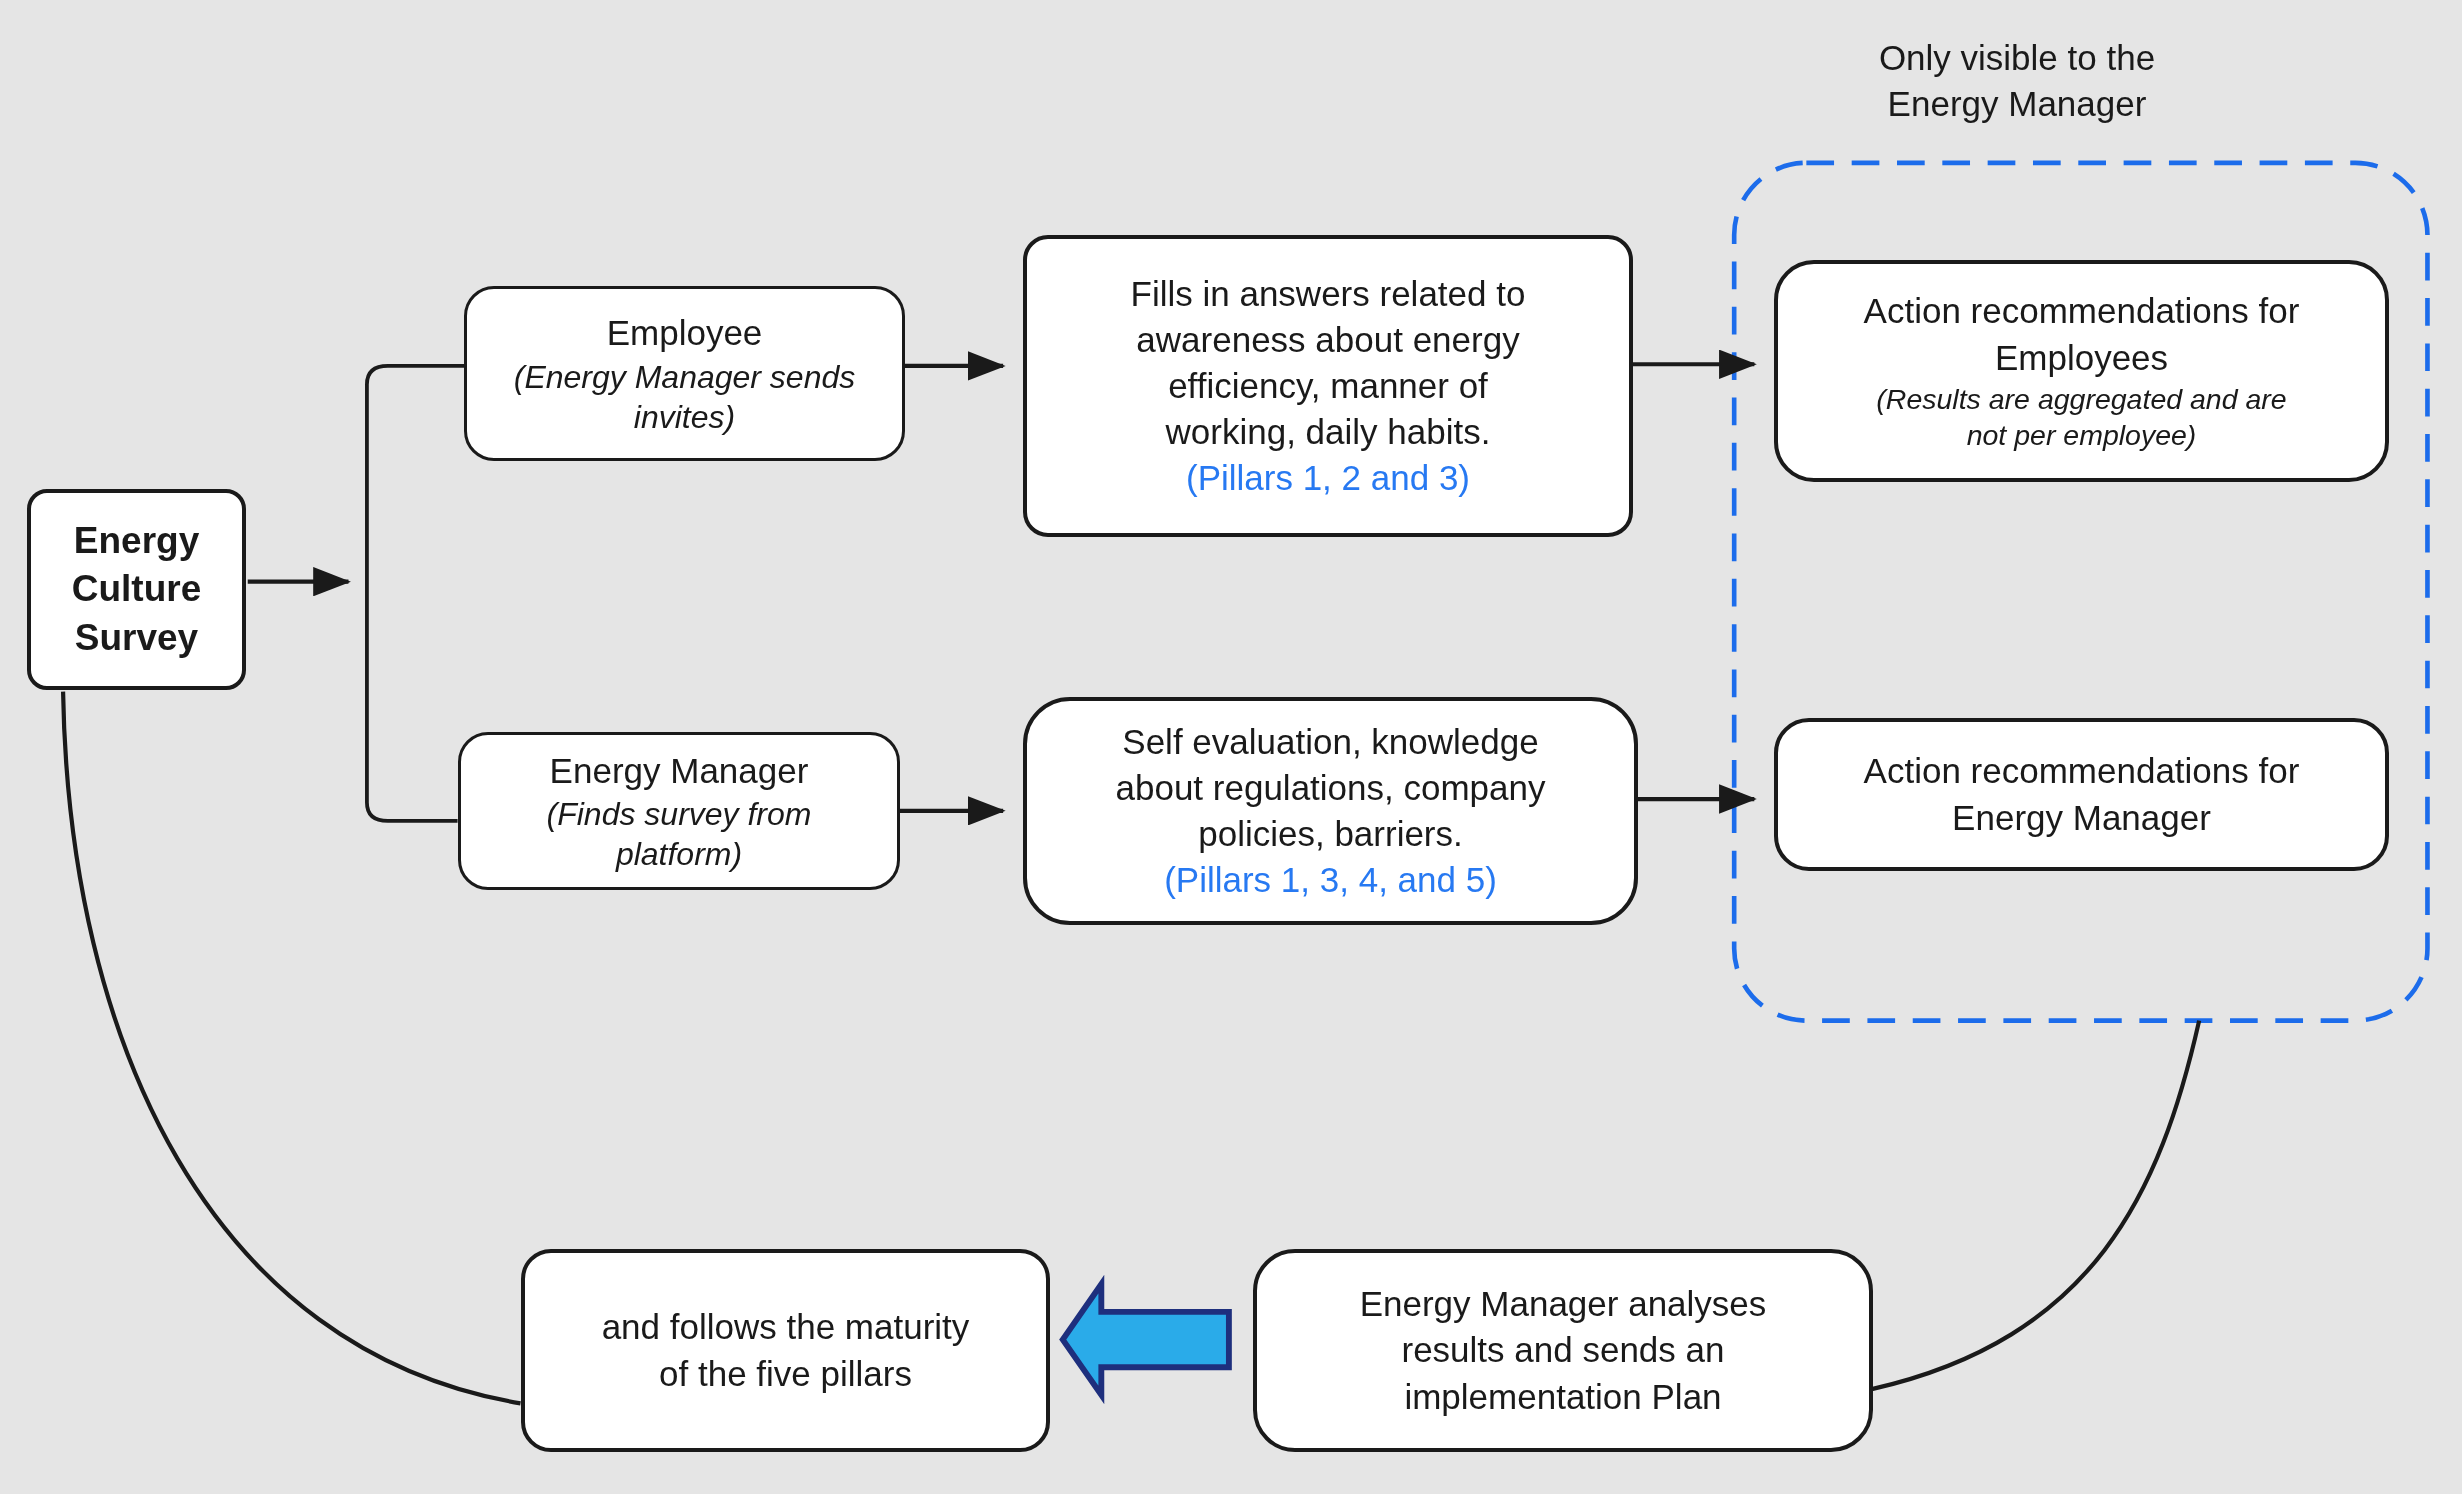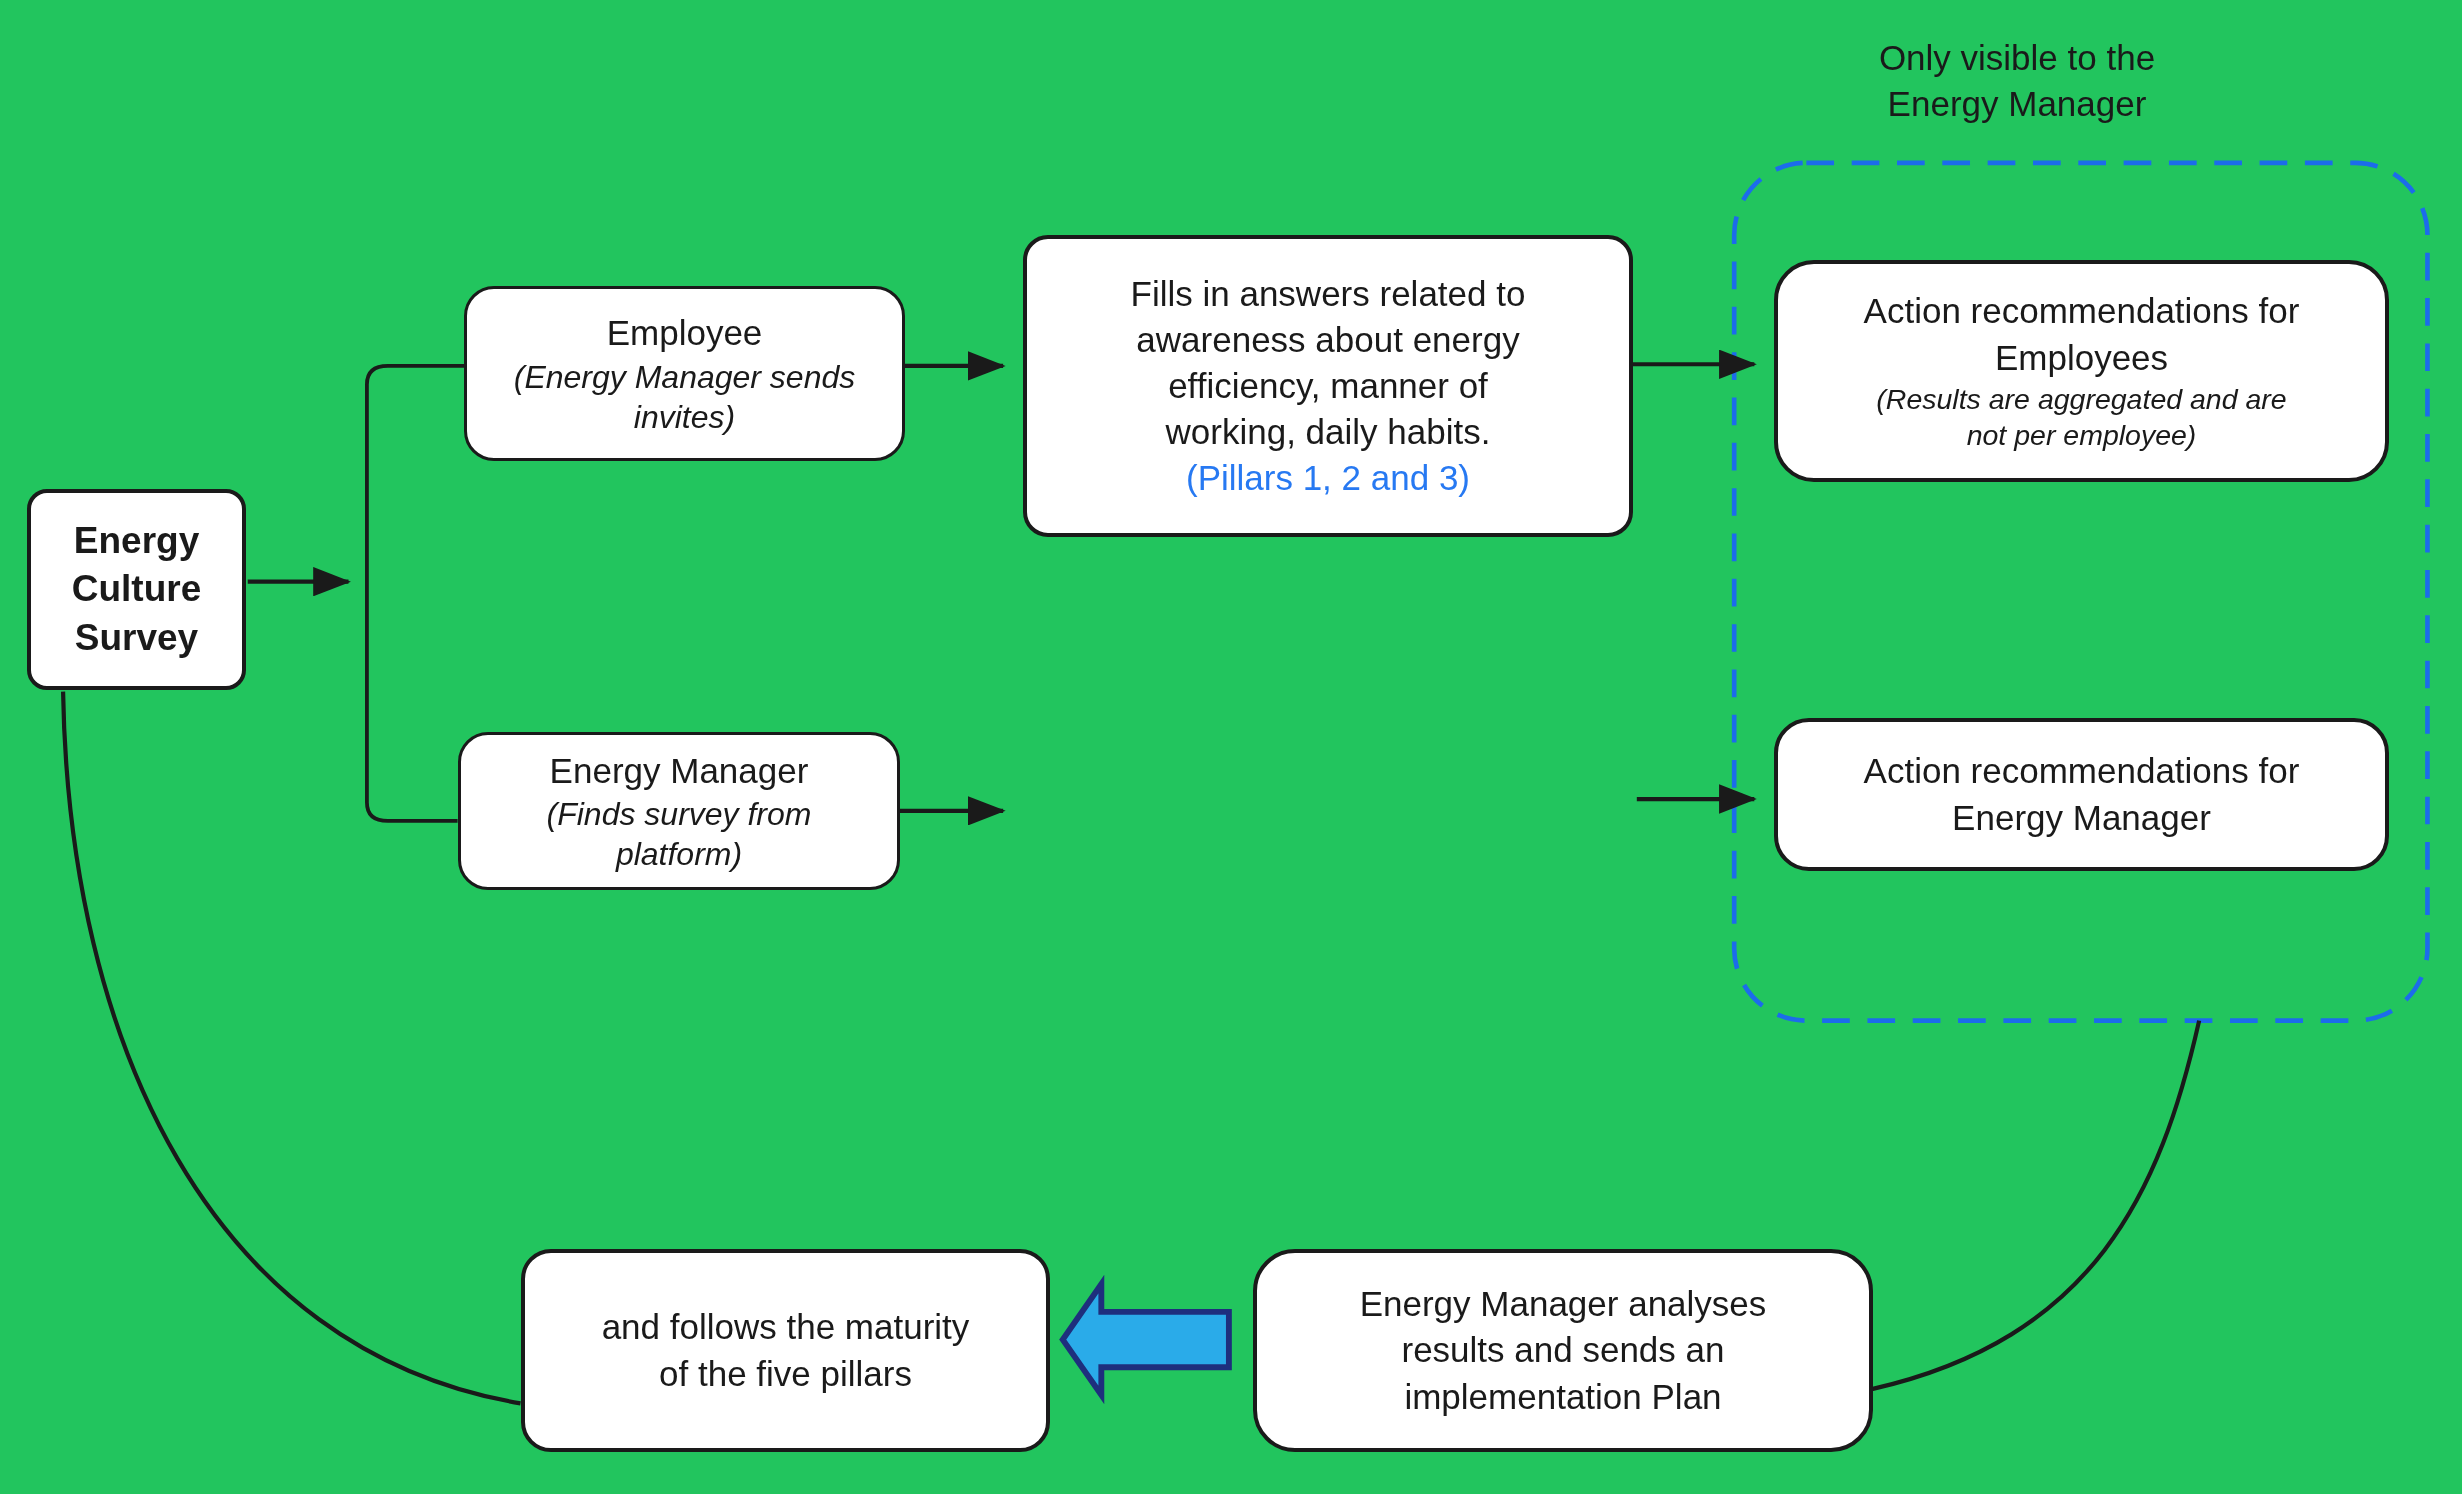--- a/index.html
+++ b/index.html
@@ -6,21 +6,21 @@
     --color-ink:#1a1a1a;
     --color-pillar-text:#2779f2;
     --color-dashed-border:#1c6ceb;
     --color-block-arrow-fill:#2aabe9;
     --color-block-arrow-border:#1e2f7d;
   }
   html,body{margin:0;padding:0;background:#ffffff;}
   #canvas{
     position:relative;
     width:2462px;height:1494px;
-    background:#22c55e;
+    background:#e5e5e5;
     font-family:"Liberation Sans", sans-serif;
     color:var(--color-ink);
     overflow:hidden;
   }
   #wires{position:absolute;left:0;top:0;width:2462px;height:1494px;}
   .wire{stroke:var(--color-ink);stroke-width:5;fill:none;}
   .wire-thin{stroke:var(--color-ink);stroke-width:4.5;fill:none;}
   .dashed-boundary{
     stroke:var(--color-dashed-border);
     stroke-width:5.5;
@@ -130,20 +130,26 @@
     <div class="sub-sm">(Results are aggregated and are</div>
     <div class="sub-sm">not per employee)</div>
   </div>
 
   <div class="node n-manager">
     <div class="title">Energy Manager</div>
     <div class="sub">(Finds survey from</div>
     <div class="sub">platform)</div>
   </div>
 
+  <div class="node n-selfeval">
+    <div class="body">Self evaluation, knowledge</div>
+    <div class="body">about regulations, company</div>
+    <div class="body">policies, barriers.</div>
+    <div class="pillars">(Pillars 1, 3, 4, and 5)</div>
+  </div>
 
   <div class="node n-action-mgr">
     <div class="title">Action recommendations for</div>
     <div class="title">Energy Manager</div>
   </div>
 
   <div class="node n-newsurvey">
     <div class="body">and follows the maturity</div>
     <div class="body">of the five pillars</div>
   </div>

